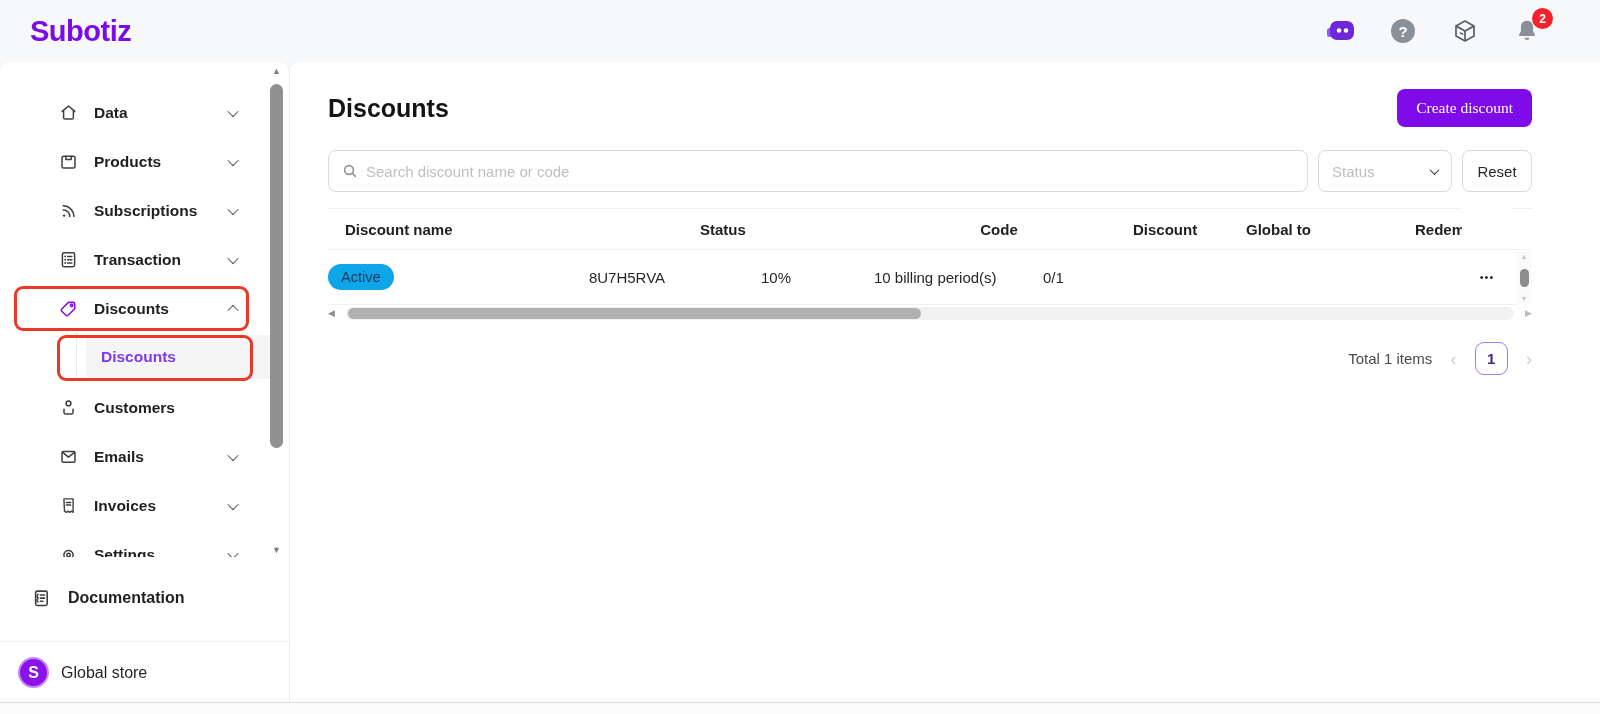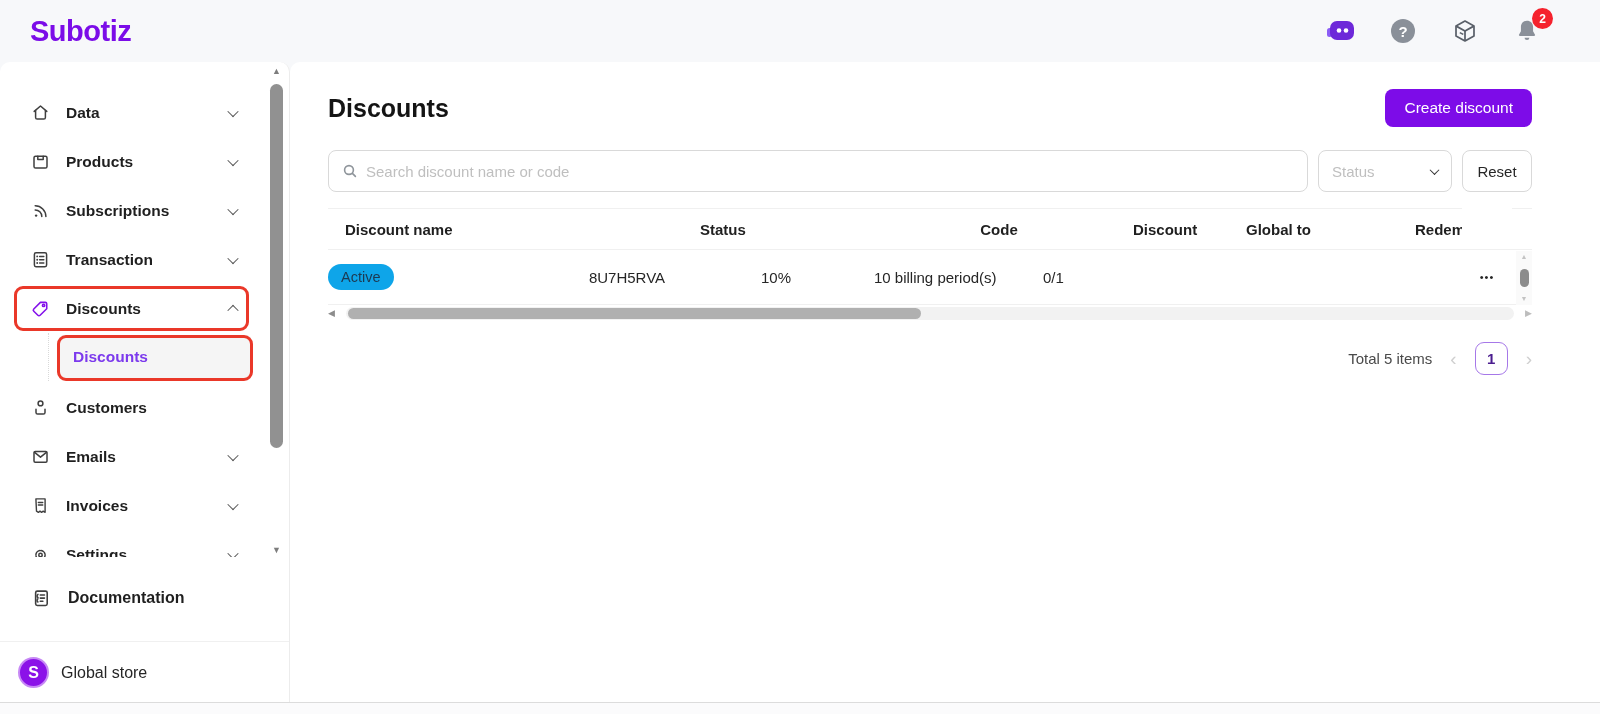--- a/index.html
+++ b/index.html
@@ -13,21 +13,21 @@
   .top-icons { margin-left:auto; display:flex; align-items:center; gap:32px; }
   .top-icon { position:relative; width:30px; height:30px; display:flex; align-items:center; justify-content:center; cursor:pointer; }
   .help-circle { width:24px; height:24px; border-radius:50%; background:#8a9099; color:#fff; font-size:15px; font-weight:700; display:flex; align-items:center; justify-content:center; }
   .notif-badge { position:absolute; top:-8px; right:-11px; min-width:21px; height:21px; border-radius:11px; background:#f5222d; color:#fff; font-size:12px; font-weight:700; display:flex; align-items:center; justify-content:center; }
 
   
   .shell { display:flex; height:652px; }
 
   
   .sidebar { position:relative; width:290px; flex-shrink:0; background:#fff; border-right:1px solid #ececec; border-radius:10px 10px 0 0; }
-  .side-nav { height:495px; overflow:hidden; padding-top:26px; }
+  .side-nav { height:495px; overflow:hidden; padding-top:26px;margin-left:28px; }
   .nav-item { height:49px; display:flex; align-items:center; padding:0 52px 0 30px; cursor:pointer; }
   .nav-item .ico { width:20px; height:20px; display:flex; align-items:center; justify-content:center; flex-shrink:0; }
   .nav-item .lbl { margin-left:16px; font-size:15.5px; font-weight:600; color:#1f1f1f; }
   .chev { display:inline-block; width:8px; height:8px; border-right:1.7px solid #555; border-bottom:1.7px solid #555; }
   .chev.down { transform:rotate(45deg) translate(-1px,-1px); }
   .chev.up { transform:rotate(-135deg) translate(-1px,-1px); }
   .nav-item .chev { margin-left:auto; }
   .subitem-wrap { position:relative; height:44px; margin:2px 0 4px; }
   .sub-dotline { position:absolute; left:48px; top:-2px; bottom:-2px; border-left:1px dotted #d9d9d9; }
   .subitem { position:absolute; left:58px; width:194px; height:44px; background:#f5f5f5; border-radius:6px; display:flex; align-items:center; padding-left:15px; cursor:pointer; }
@@ -46,21 +46,21 @@
   .store-label { margin-left:12px; font-size:16px; color:#262626; }
   
   .red-box { position:absolute; border:3px solid #ea3829; border-radius:9px; pointer-events:none; z-index:5; }
   .red-box.b1 { left:14px; top:224px; width:235px; height:45px; }
   .red-box.b2 { left:57px; top:273px; width:196px; height:46px; }
 
   
   .main { position:relative; flex:1; background:#fff; border-radius:10px 0 0 0; }
   .page-head { display:flex; align-items:center; justify-content:space-between; padding:27px 68px 0 38px; }
   .page-title { font-size:25px; font-weight:700; color:#141414; }
-  .btn-primary { height:38px; padding:0 19px; background:#7d0ce8; color:#fff; font-size:15.5px; font-family:Liberation Sans, sans-serif; border:none; border-radius:8px; cursor:pointer; }
+  .btn-primary { height:38px; padding:0 19px; background:#7d0ce8; color:#fff; font-size:15.5px; font-family:Liberation Serif, serif; border:none; border-radius:8px; cursor:pointer; }
   .filters { display:flex; gap:10px; margin:23px 68px 0 38px; height:42px; }
   .search-box { flex:1; border:1px solid #d9d9d9; border-radius:8px; display:flex; align-items:center; padding:0 13px; gap:8px; background:#fff; }
   .search-box input { flex:1; border:none; outline:none; font-size:15px; color:#15803d; font-family:"Liberation Sans",sans-serif; background:transparent; }
   .search-box input::placeholder { color:#bfbfbf; }
   .status-select { width:134px; border:1px solid #d9d9d9; border-radius:8px; display:flex; align-items:center; justify-content:space-between; padding:0 13px; cursor:pointer; background:#fff; }
   .status-select .ph { font-size:15px; color:#bfbfbf; }
   .status-select .chev { width:7px; height:7px; border-color:#333; }
   .btn-reset { width:70px; border:1px solid #d9d9d9; border-radius:8px; background:#fff; font-size:15px; color:#262626; font-family:"Liberation Sans",sans-serif; cursor:pointer; }
 
   
@@ -339,21 +339,21 @@
 
       <div class="h-scroll">
         <span class="arr left">◀</span>
         <span class="h-track">
           <span class="h-thumb"></span>
         </span>
         <span class="arr right">▶</span>
       </div>
 
       <div class="pagination">
-        <span class="pg-total">Total 5 items</span>
+        <span class="pg-total">Total 1 items</span>
         <button class="pg-arrow">‹</button>
         <button class="pg-page">1</button>
         <button class="pg-arrow">›</button>
       </div>
 
     </main>
   </div>
 
   <div class="bottom-edge"></div>
 </div>

